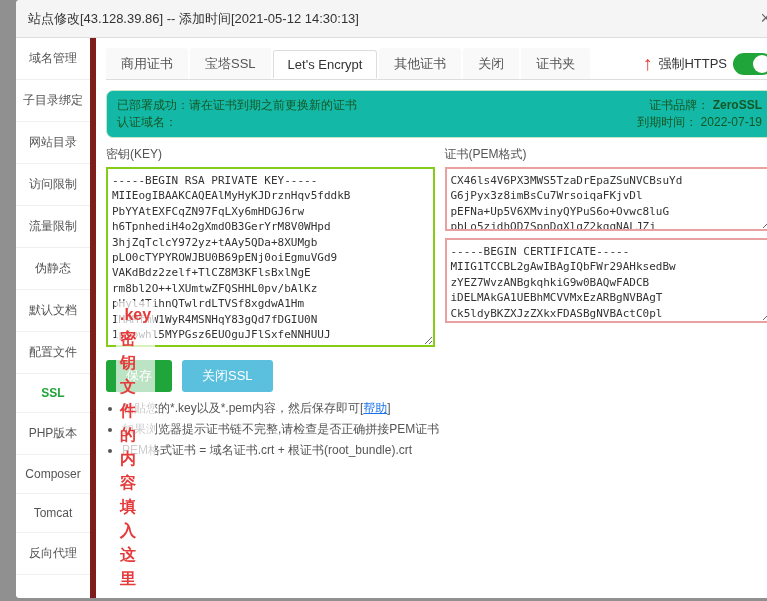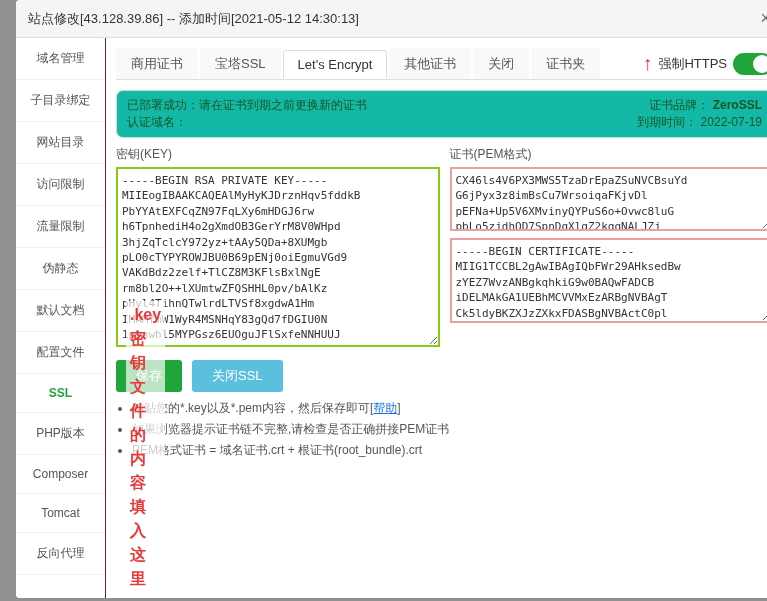--- a/index.html
+++ b/index.html
@@ -43,23 +43,23 @@
       color: #666;
       background: none;
       border: none;
     }
     .modal-body {
       display: flex;
       height: 560px;
     }
     
     .sidebar {
-      width: 90px;
+      width: 80px;
       background: #fff;
-      border-right: 1px solid #7f1d1d;
+      border-right: 6px solid #7f1d1d;
       display: flex;
       flex-direction: column;
     }
     .sidebar-item {
       padding: 12px 6px;
       text-align: center;
       font-size: 12px;
       color: #555;
       cursor: pointer;
       border-bottom: 1px solid #f0f0f0;

